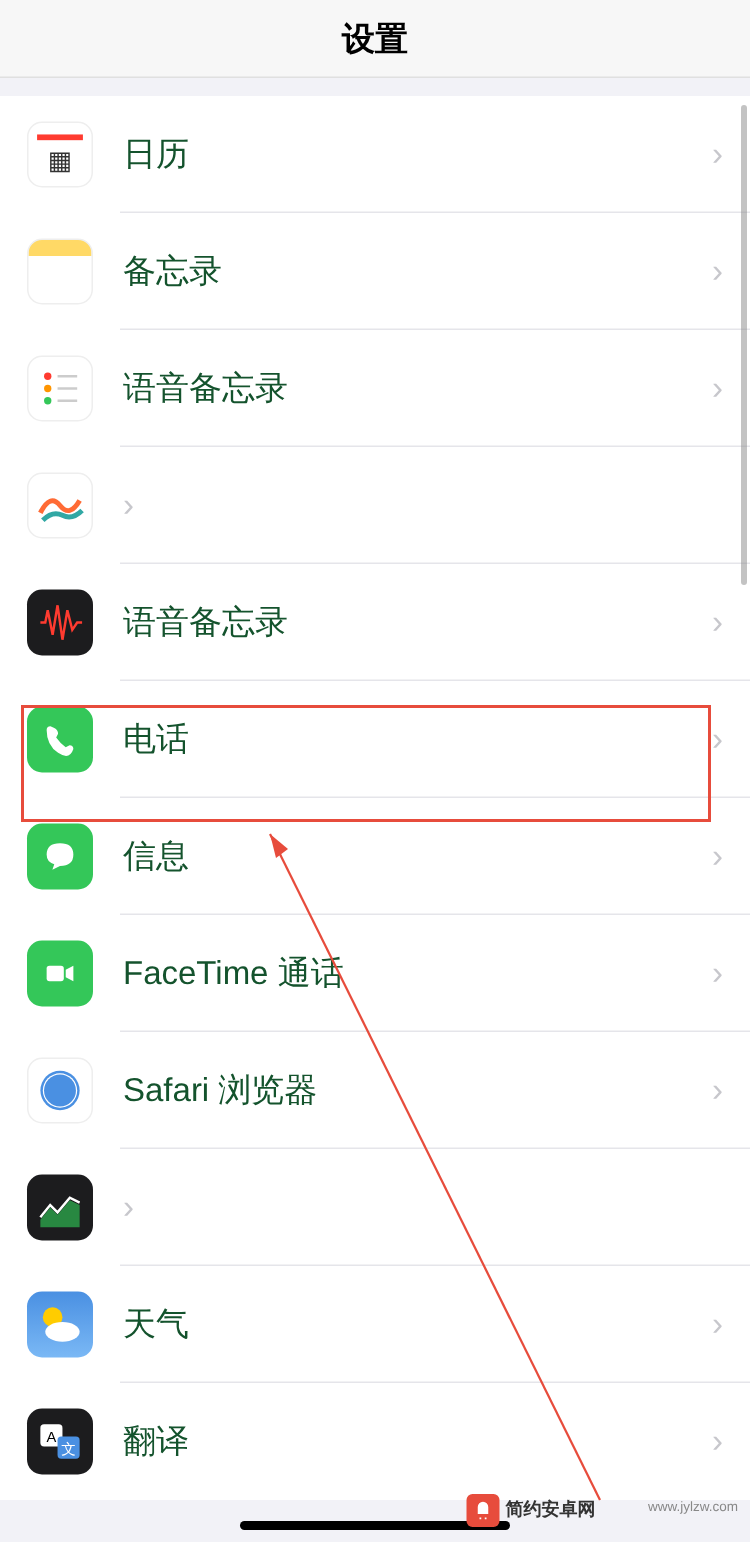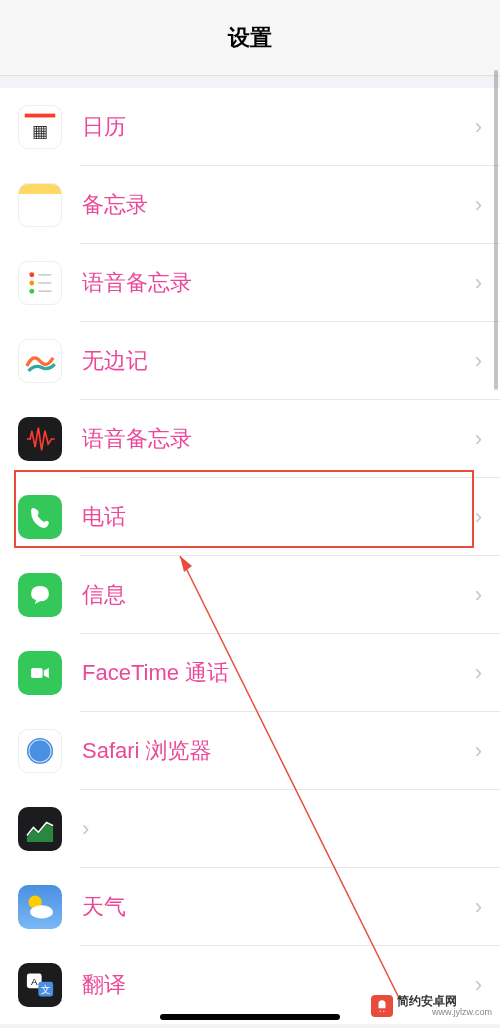--- a/index.html
+++ b/index.html
@@ -5,21 +5,21 @@
     * { margin: 0; padding: 0; box-sizing: border-box; }
     body {
       width: 500px;
       height: 1028px;
       background: #f2f2f7;
       font-family: -apple-system, "PingFang SC", "Helvetica Neue", sans-serif;
       position: relative;
       overflow: hidden;
     }
     .header {
-      height: 76px;
+      height: 52px;
       background: #f7f7f7;
       display: flex;
       align-items: center;
       justify-content: center;
       border-bottom: 1px solid #e0e0e0;
     }
     .header-title {
       font-size: 22px;
       font-weight: 600;
       color: #000;
@@ -52,21 +52,21 @@
       margin-right: 20px;
       flex-shrink: 0;
       display: flex;
       align-items: center;
       justify-content: center;
       font-size: 22px;
       color: #fff;
     }
     .row-label {
       font-size: 22px;
-      color: #ec4899;
+      color: #14532d;
       flex: 1;
     }
     .chevron {
       color: #c7c7cc;
       font-size: 22px;
       font-weight: 300;
     }
     .highlight-box {
       position: absolute;
       border: 2px solid #e74c3c;
@@ -112,21 +112,20 @@
       height: 22px;
       background: #e74c3c;
       border-radius: 4px;
       display: flex;
       align-items: center;
       justify-content: center;
     }
     .wm-icon svg { width: 14px; height: 14px; }
     .wm-text {
       display: flex;
-      flex-direction: column;
       line-height: 1.1;
     }
     .wm-name { font-size: 12px; font-weight: bold; color: #333; }
     .wm-url { font-size: 9px; color: #888; margin-left: 35px; }
     
     .ic-calendar { background: #fff; border: 1px solid #eee; }
     .ic-notes { background: linear-gradient(180deg, #ffd966 0%, #ffd966 25%, #fff 25%); border: 1px solid #eee; }
     .ic-reminders { background: #fff; border: 1px solid #eee; }
     .ic-freeform { background: #fff; border: 1px solid #eee; }
     .ic-voicememos { background: #1c1c1e; }
@@ -179,21 +178,20 @@
     <span class="chevron">›</span>
   </div>
 
   <div class="row">
     <div class="app-icon ic-freeform">
       <svg viewBox="0 0 44 44" width="36" height="36">
           <path d="M6 28 Q14 12 22 22 T38 18" stroke="#ff6b35" stroke-width="4" fill="none"></path>
           <path d="M8 34 Q16 26 24 30 T40 26" stroke="#31a8a4" stroke-width="4" fill="none"></path>
         </svg>
     </div>
-    <span class="row-label">无边记</span>
     <span class="chevron">›</span>
   </div>
 
   <div class="row">
     <div class="app-icon ic-voicememos">
       <svg viewBox="0 0 44 44" width="36" height="36">
           <path d="M6 22 L10 22 L12 12 L16 32 L20 8 L24 36 L28 12 L32 28 L36 22 L40 22" stroke="#ff3b30" stroke-width="2" fill="none"></path>
         </svg>
     </div>
     <span class="row-label">语音备忘录</span>

